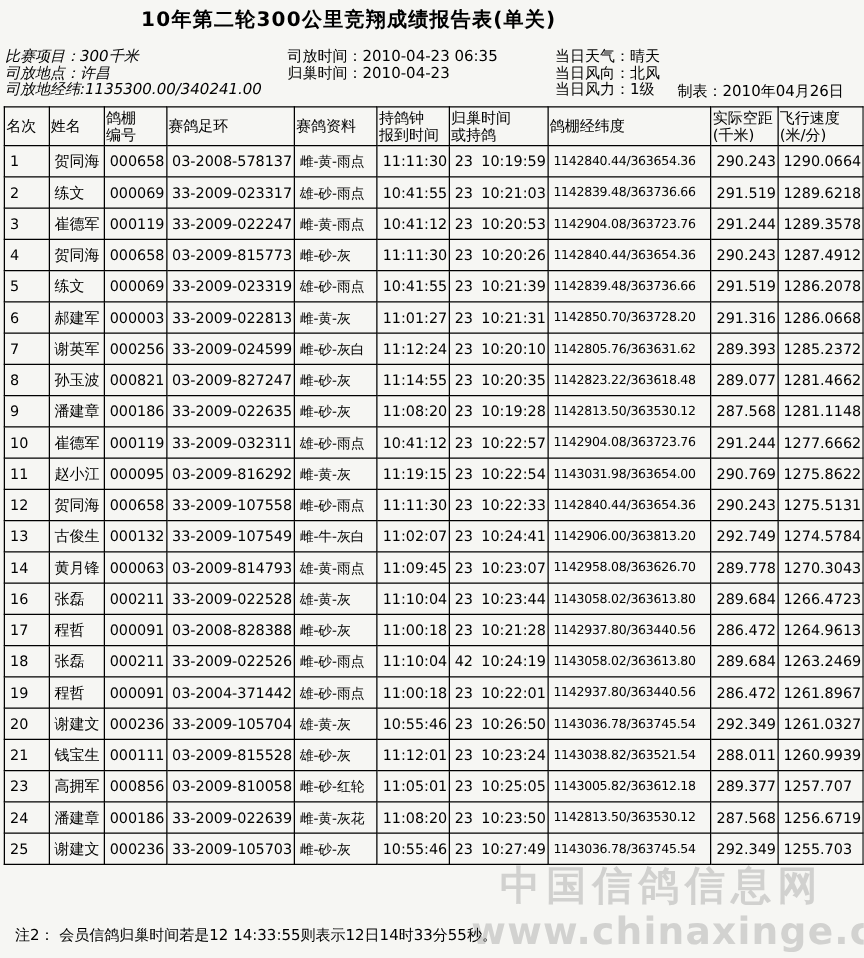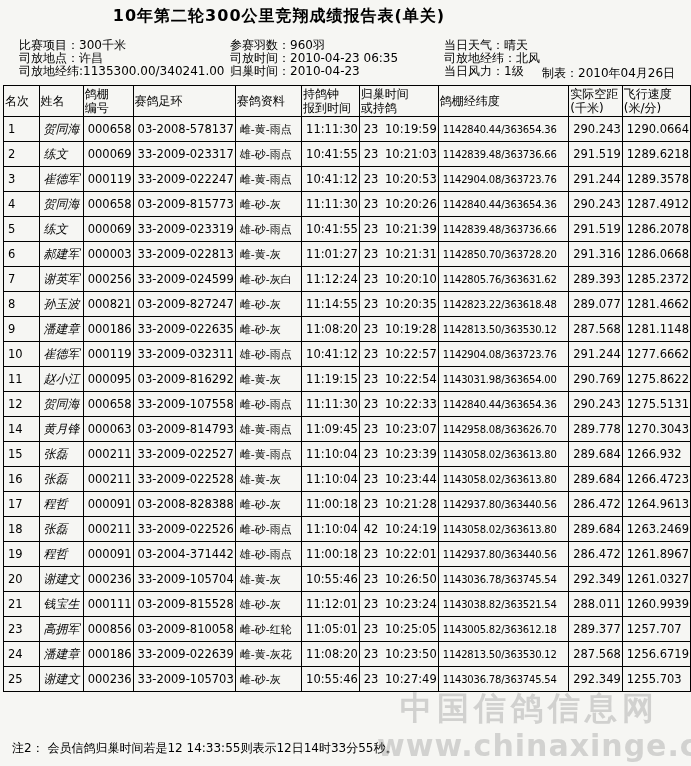--- a/index.html
+++ b/index.html
@@ -9,21 +9,21 @@
     font-family:"DejaVu Sans",sans-serif;
   }
   .title{
     position:absolute;top:6px;left:0;width:558px;text-align:center;
     font-size:16px;font-weight:bold;letter-spacing:1px;white-space:nowrap;
   }
   .info-col{
     position:absolute;top:39px;font-size:12px;line-height:13px;white-space:nowrap;
   }
   .info-col div{white-space:nowrap;}
-  #info1{left:19px;}
+  #info1{left:4px;font-style:italic;}
   #info2{left:230px;}
   #info3{left:444px;}
   .made{
     position:absolute;top:65px;left:542px;font-size:12px;white-space:nowrap;
   }
   table{
     position:absolute;top:85px;left:3px;z-index:2;
     border-collapse:collapse;table-layout:fixed;
     background:transparent;
   }
@@ -32,21 +32,21 @@
   }
   th{
     font-size:12px;font-weight:normal;text-align:left;
     line-height:14px;height:30px;padding:0 1px;white-space:pre-line;
     vertical-align:middle;
   }
   td{
     font-size:11.5px;height:24px;padding:0 1px 0 4px;text-align:left;
     vertical-align:middle;
   }
-  .col-name{font-size:12px;font-style:italic;}
+  .col-name{font-size:12px;}
   .col-info{font-size:11px;}
   .col-coords{font-size:10px;letter-spacing:-0.2px;}
   .col-return{word-spacing:3px;}
   .notes{
     position:absolute;top:742px;left:12px;z-index:4;
     font-size:12px;line-height:13px;white-space:nowrap;
   }
   .wm-cn{
     position:absolute;top:687px;left:400px;z-index:3;
     font-size:32px;font-weight:bold;letter-spacing:5px;
@@ -62,27 +62,26 @@
 <body>
 
 <div class="title">10年第二轮300公里竞翔成绩报告表(单关)</div>
 
 <div class="info-col" id="info1">
     <div>比赛项目：300千米</div>
     <div>司放地点：许昌</div>
     <div>司放地经纬:1135300.00/340241.00</div>
   </div>
 <div class="info-col" id="info2">
-    <div>参赛羽数：960羽</div>
     <div>司放时间：2010-04-23 06:35</div>
     <div>归巢时间：2010-04-23</div>
   </div>
 <div class="info-col" id="info3">
     <div>当日天气：晴天</div>
-    <div>司放地经纬：北风</div>
+    <div>当日风向：北风</div>
     <div>当日风力：1级</div>
   </div>
 <div class="made">制表：2010年04月26日</div>
 
 <div class="wm-cn">中国信鸽信息网</div>
 <div class="wm-url">www.chinaxinge.com</div>
 
 <table>
   <colgroup>
     <col style="width:42px">
@@ -254,44 +253,44 @@
         <td class="col-loft">000658</td>
         <td class="col-ring">33-2009-107558</td>
         <td class="col-info">雌-砂-雨点</td>
         <td class="col-report">11:11:30</td>
         <td class="col-return">23 10:22:33</td>
         <td class="col-coords">1142840.44/363654.36</td>
         <td class="col-distance">290.243</td>
         <td class="col-speed">1275.5131</td>
       </tr>
       <tr>
+        <td class="col-rank">13</td>
+        <td class="col-name">古俊生</td>
+        <td class="col-loft">000132</td>
+        <td class="col-ring">33-2009-107549</td>
+        <td class="col-info">雌-牛-灰白</td>
+        <td class="col-report">11:02:07</td>
+        <td class="col-return">23 10:24:41</td>
+        <td class="col-coords">1142906.00/363813.20</td>
+        <td class="col-distance">292.749</td>
+        <td class="col-speed">1274.5784</td>
+      </tr>
+      <tr>
         <td class="col-rank">14</td>
         <td class="col-name">黄月锋</td>
         <td class="col-loft">000063</td>
         <td class="col-ring">03-2009-814793</td>
         <td class="col-info">雄-黄-雨点</td>
         <td class="col-report">11:09:45</td>
         <td class="col-return">23 10:23:07</td>
         <td class="col-coords">1142958.08/363626.70</td>
         <td class="col-distance">289.778</td>
         <td class="col-speed">1270.3043</td>
       </tr>
       <tr>
-        <td class="col-rank">15</td>
-        <td class="col-name">张磊</td>
-        <td class="col-loft">000211</td>
-        <td class="col-ring">33-2009-022527</td>
-        <td class="col-info">雌-黄-雨点</td>
-        <td class="col-report">11:10:04</td>
-        <td class="col-return">23 10:23:39</td>
-        <td class="col-coords">1143058.02/363613.80</td>
-        <td class="col-distance">289.684</td>
-        <td class="col-speed">1266.932</td>
-      </tr>
-      <tr>
         <td class="col-rank">16</td>
         <td class="col-name">张磊</td>
         <td class="col-loft">000211</td>
         <td class="col-ring">33-2009-022528</td>
         <td class="col-info">雄-黄-灰</td>
         <td class="col-report">11:10:04</td>
         <td class="col-return">23 10:23:44</td>
         <td class="col-coords">1143058.02/363613.80</td>
         <td class="col-distance">289.684</td>
         <td class="col-speed">1266.4723</td>

